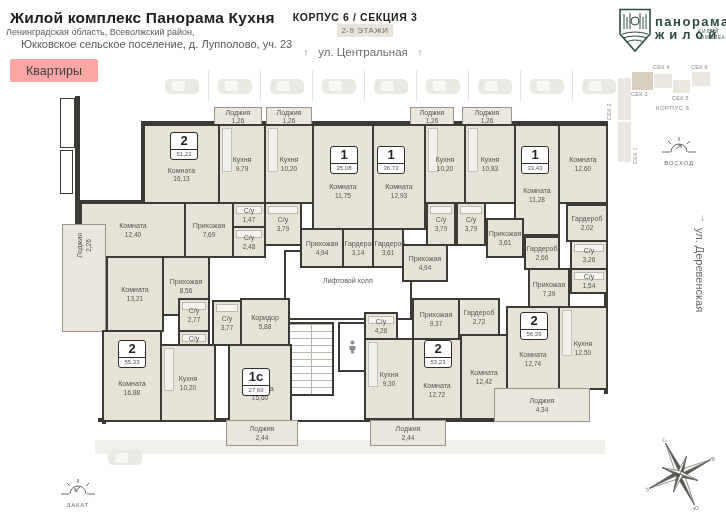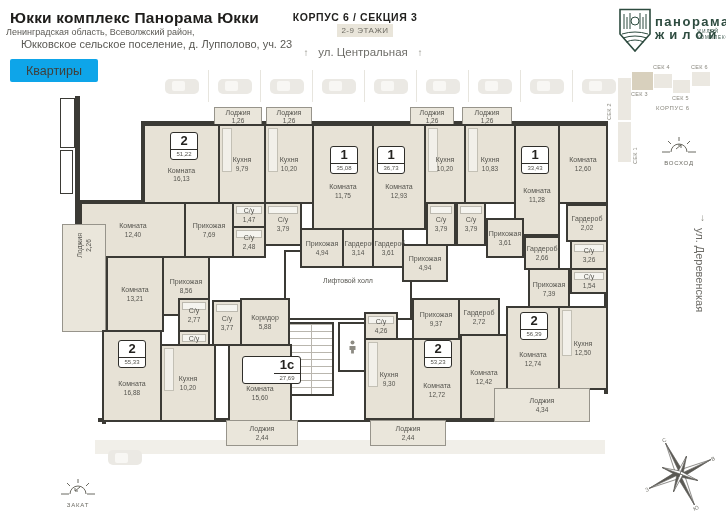--- a/index.html
+++ b/index.html
@@ -2,21 +2,21 @@
 <html><head>
 <meta charset="utf-8">
 <style>
   html,body{margin:0;padding:0;}
   body{width:726px;height:513px;background:#fff;font-family:"Liberation Sans",sans-serif;position:relative;overflow:hidden;color:#3c3b36;}
   .abs{position:absolute;}
   
   .title{left:10px;top:9px;font-size:15.5px;font-weight:bold;color:#1e1d1b;letter-spacing:.2px;}
   .addr1{left:6px;top:27px;font-size:9px;color:#5a5954;}
   .addr2{left:10px;top:38px;font-size:11px;color:#5a5954;margin-left:11px;}
-  .apts-btn{left:10px;top:59px;width:88px;height:23px;background:#0ea5e9;border:none;border-radius:2px;font-size:12.5px;color:#403f3a;font-family:"Liberation Sans",sans-serif;cursor:pointer;}
+  .apts-btn{left:10px;top:59px;width:88px;height:23px;background:#fca5a5;border:none;border-radius:2px;font-size:12.5px;color:#403f3a;font-family:"Liberation Sans",sans-serif;cursor:pointer;}
   .korpus{left:270px;top:11px;width:170px;text-align:center;font-size:10.5px;font-weight:bold;color:#232220;letter-spacing:.6px;}
   .floors{left:337px;top:24px;width:56px;text-align:center;background:#e9e5da;color:#6d6b63;font-size:8px;padding:2px 0;letter-spacing:.5px;}
   .street-top{left:283px;top:46px;width:160px;text-align:center;font-size:11.5px;color:#6e6d68;}
   .arr{color:#8a897f;font-size:10px;}
   
   .logo-name{left:655px;top:14px;font-size:13px;font-weight:bold;color:#2d4b3f;letter-spacing:1.5px;}
   .logo-name2{left:655px;top:27px;font-size:13px;font-weight:bold;color:#2d4b3f;letter-spacing:5px;}
   .logo-sub{left:697px;top:29px;font-size:4.5px;color:#2d4b3f;letter-spacing:1px;line-height:1.4;text-transform:uppercase;}
   
   .mm-block{position:absolute;background:#ebe8e1;}
@@ -47,21 +47,21 @@
   .badge .num{font-size:13px;font-weight:bold;color:#242320;border-bottom:1px solid #2f2e2a;line-height:1.2;}
   .badge .ar{display:block;font-size:6px;color:#55544e;padding:1.5px 0;}
   .strip{position:absolute;background:#f1efe9;}
   .pspot{position:absolute;height:32px;border-left:1px solid #e7e5de;display:flex;align-items:center;justify-content:center;}
   .car{width:34px;height:15px;background:#ebe9e4;border-radius:5px;position:relative;}
   .car::before{content:"";position:absolute;left:7px;top:2.5px;width:13px;height:10px;background:#f8f7f4;border-radius:2px;}
 </style>
 </head>
 <body>
 
-<div class="abs title">Юкки комплекс Панорама Юкки</div>
+<div class="abs title">Жилой комплекс Панорама Кухня</div>
 <div class="abs addr1">Ленинградская область, Всеволжский район,</div>
 <div class="abs addr2">Юкковское сельское поселение, д. Лупполово, уч. 23</div>
 <button class="abs apts-btn">Квартиры</button>
 
 <div class="abs korpus">КОРПУС 6 / СЕКЦИЯ 3</div>
 <div class="abs floors">2-9 ЭТАЖИ</div>
 <div class="abs street-top">
   <span class="arr">↑</span>&nbsp;&nbsp;
   <span>ул. Центральная</span>&nbsp;&nbsp;
   <span class="arr">↑</span>
@@ -513,21 +513,21 @@
       <span class="ar">36,73</span>
     </div>
     <div class="badge" style="left: 521px; top: 146px;">
       <div class="num">1</div>
       <span class="ar">33,43</span>
     </div>
     <div class="badge" style="left: 118px; top: 340px;">
       <div class="num">2</div>
       <span class="ar">55,33</span>
     </div>
-    <div class="badge" style="left: 242px; top: 356px; padding-left: 31px;">
+    <div class="badge" style="left: 242px; top: 368px;">
       <div class="num">1с</div>
       <span class="ar">27,69</span>
     </div>
     <div class="badge" style="left: 424px; top: 340px;">
       <div class="num">2</div>
       <span class="ar">53,23</span>
     </div>
     <div class="badge" style="left: 520px; top: 312px;">
       <div class="num">2</div>
       <span class="ar">56,39</span>

